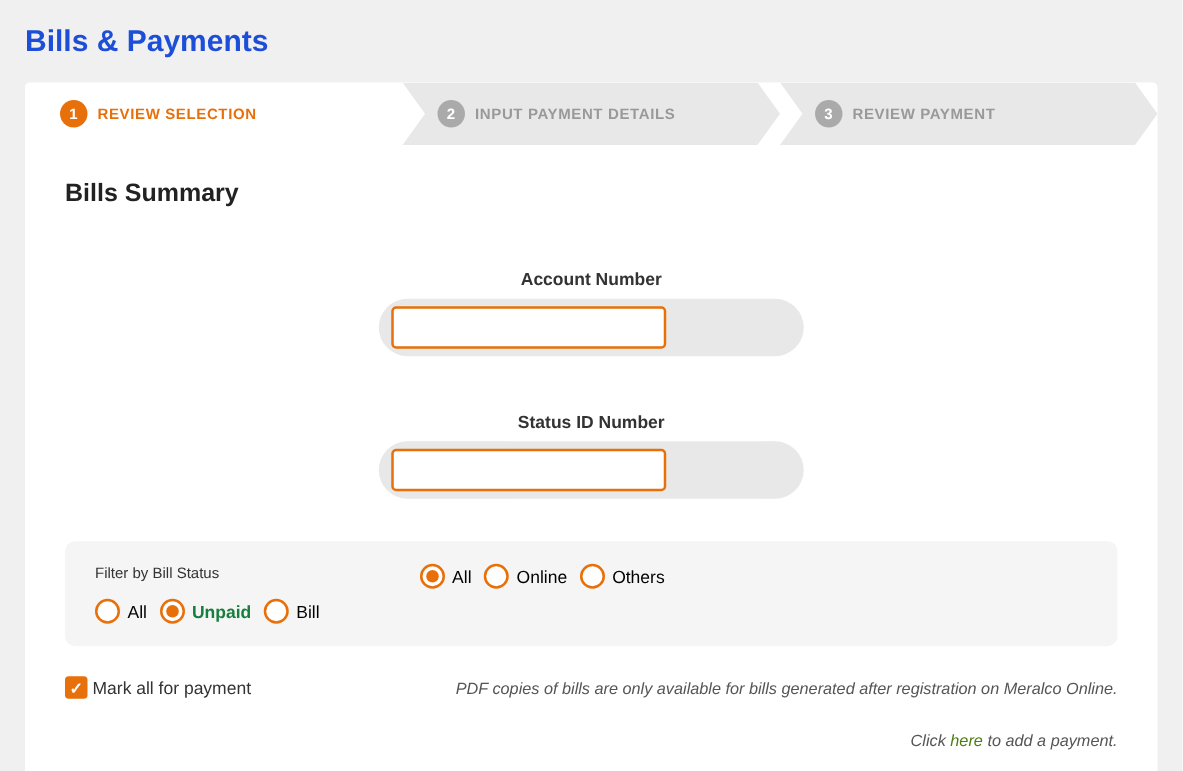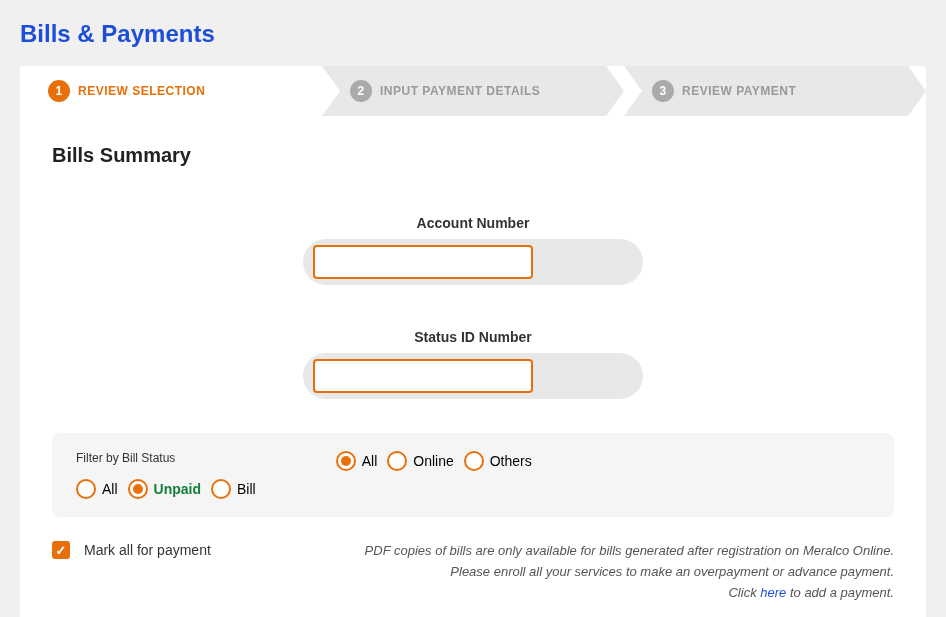--- a/index.html
+++ b/index.html
@@ -162,21 +162,21 @@
     }
     .bottom-row {
       display: flex;
       align-items: flex-start;
       justify-content: space-between;
       padding-top: 4px;
     }
     .mark-all {
       display: flex;
       align-items: center;
-      gap: 14px;
+      gap: 4px;
     }
     .checkbox-sq {
       width: 18px;
       height: 18px;
       background: #e8700a;
       border-radius: 3px;
       display: flex;
       align-items: center;
       justify-content: center;
       flex-shrink: 0;
@@ -193,21 +193,21 @@
     }
     .pdf-notice {
       font-size: 13px;
       color: #555;
       text-align: right;
       max-width: 560px;
       line-height: 1.6;
       font-style: italic;
     }
     .pdf-notice a {
-      color: #1d4ed8;
+      color: #4d7c0f;
       text-decoration: none;
     }
     .separator {
       height: 14px;
     }
   </style>
 </head>
 <body>
 
 <h1 class="page-title">Bills &amp; Payments</h1>
@@ -283,19 +283,19 @@
     </div>
   </div>
 
   <div class="bottom-row">
     <div class="mark-all">
       <div class="checkbox-sq"></div>
       <span class="mark-all-label">Mark all for payment</span>
     </div>
     <div class="pdf-notice">
       <span>PDF copies of bills are only available for bills generated after registration on Meralco Online.</span><br>
-      <span>Please enroll all your services to make an overpayment or advance payment.</span><br>
+      <br>
       <span>Click</span>
       <a href="#">here</a>
       <span>to add a payment.</span>
     </div>
   </div>
 </div>
 
 </body></html>

